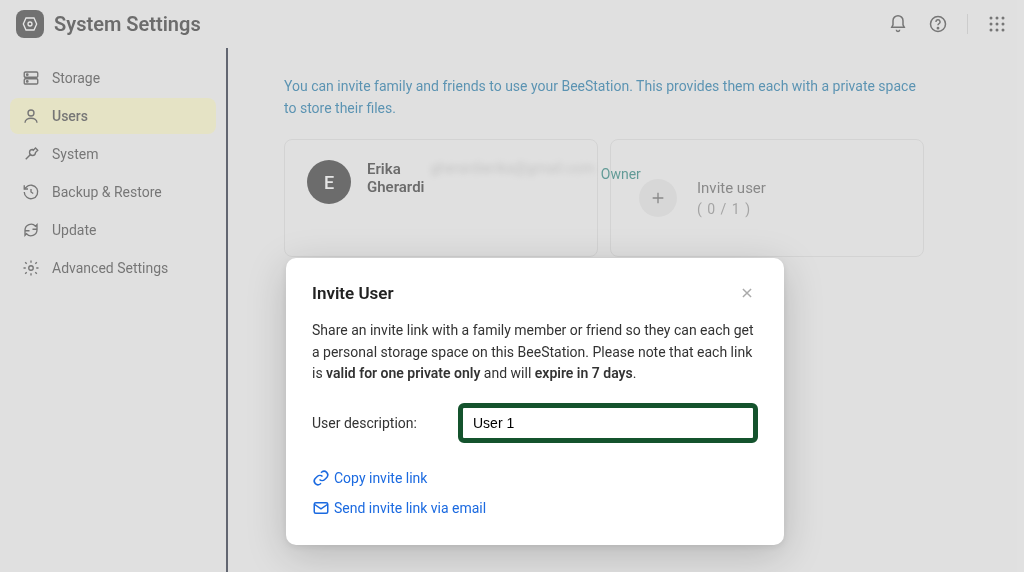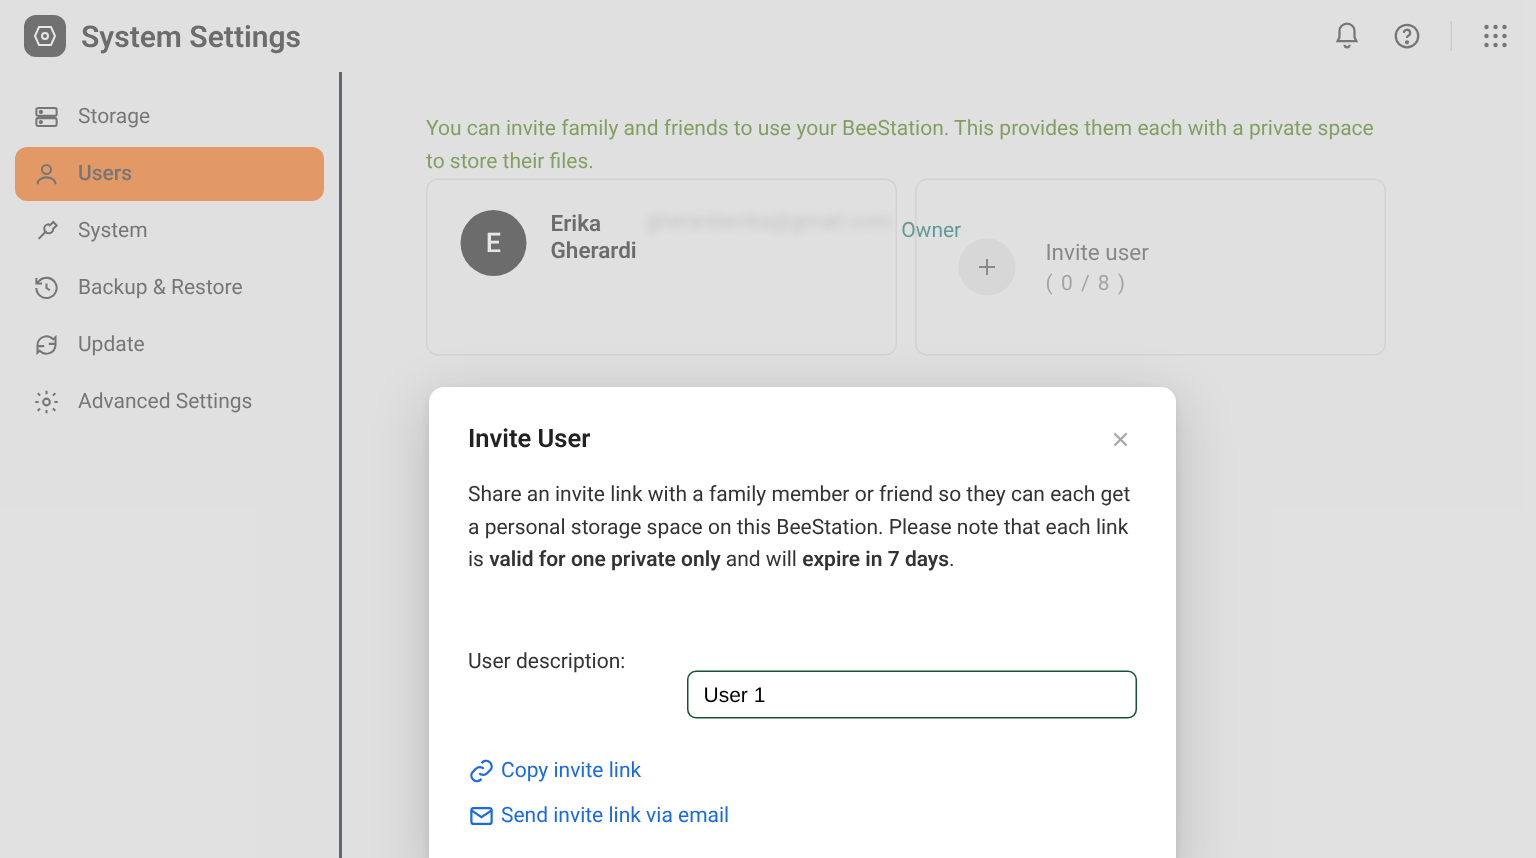--- a/index.html
+++ b/index.html
@@ -37,29 +37,29 @@
 }
 .nav-item {
   display: flex; align-items: center; gap: 12px;
   padding: 9px 12px;
   border-radius: 8px;
   font-size: 14px;
   color: #333;
   cursor: pointer;
   margin-bottom: 2px;
 }
-.nav-item.active { background: #f97316; font-weight: 500; }
+.nav-item.active { background: #fef9c3; font-weight: 500; }
 .nav-icon { width: 18px; height: 18px; display:flex; align-items:center; justify-content:center; }
 
 .main {
   flex: 1;
   padding: 28px 56px 0 56px;
   overflow: hidden;
 }
-.intro { font-size: 14px; color: #4d7c0f; line-height: 1.55; max-width: 640px; }
+.intro { font-size: 14px; color: #0369a1; line-height: 1.55; max-width: 640px; margin-bottom: 20px; }
 
 .cards { display: flex; gap: 12px; }
 .card {
   border: 1px solid #dcdcdc;
   border-radius: 8px;
   padding: 20px 22px;
   min-height: 118px;
   background: transparent;
 }
 .user-card { width: 314px; display:flex; gap:16px; }
@@ -96,23 +96,22 @@
 }
 .modal-header { display:flex; align-items:center; justify-content:space-between; margin-bottom:16px; }
 .modal-title { font-size:17px; font-weight:600; }
 .close-btn { width:22px; height:22px; cursor:pointer; color:#aaa; display:flex;align-items:center;justify-content:center; font-size:18px; }
 .modal-body { font-size:14px; color:#333; line-height:1.55; margin-bottom:18px; }
 .modal-body b { font-weight:600; }
 
 .field-row { display:flex; align-items:center; margin-bottom:20px; }
 .field-label { font-size:14px; color:#333; width:146px; }
 .text-input {
-  flex:1; border:1px solid #14532d; border-radius:6px; padding:7px 10px; font-size:14px;
+  flex:1; border:5px solid #14532d; border-radius:6px; padding:7px 10px; font-size:14px;
   outline:none;
-  margin-top:44px;
 }
 
 .action-link {
   display:flex; align-items:center; gap:4px; color:#1b6ae0; font-size:14px;
   padding:6px 0; cursor:pointer;
 }
 .action-link .icon { width:18px; height:18px; display:flex; align-items:center; justify-content:center; }
 svg { display:block; }
 </style>
 </head>
@@ -233,21 +232,21 @@
         </div>
       </div>
       <div class="card invite-card">
         <div class="plus-btn">
           <svg width="16" height="16" viewBox="0 0 24 24" fill="none" stroke="#555" stroke-width="2">
               <path d="M12 4v16M4 12h16"></path>
             </svg>
         </div>
         <div class="invite-text">
           <div class="invite-title">Invite user</div>
-          <div class="invite-count">( 0 / 8 )</div>
+          <div class="invite-count">( 0 / 1 )</div>
         </div>
       </div>
     </div>
   </div>
 </div>
 
 <div class="overlay">
   <div class="modal">
     <div class="modal-header">
       <div class="modal-title">Invite User</div>

